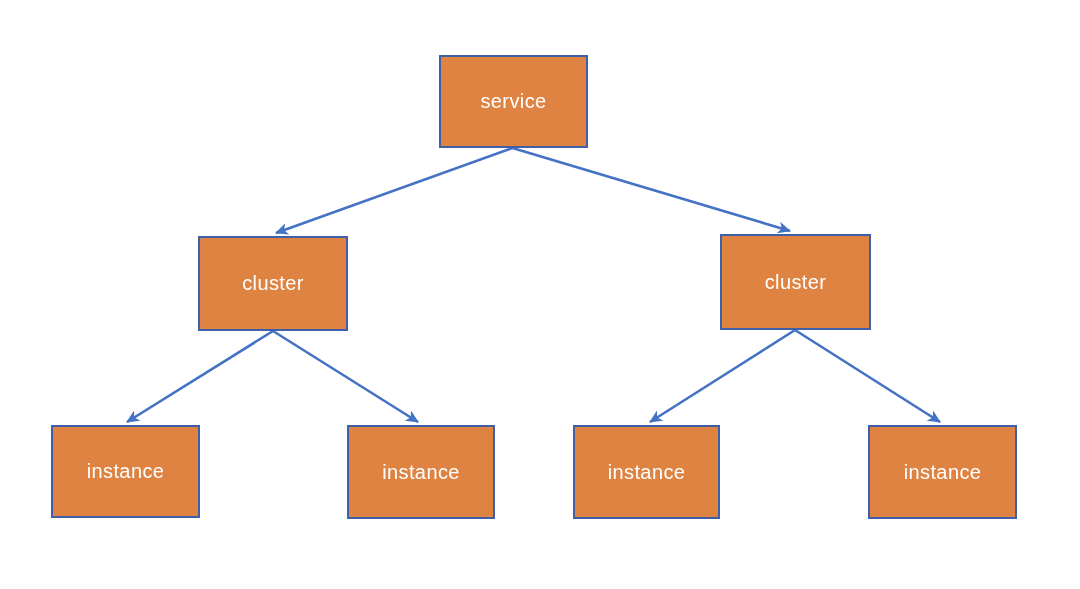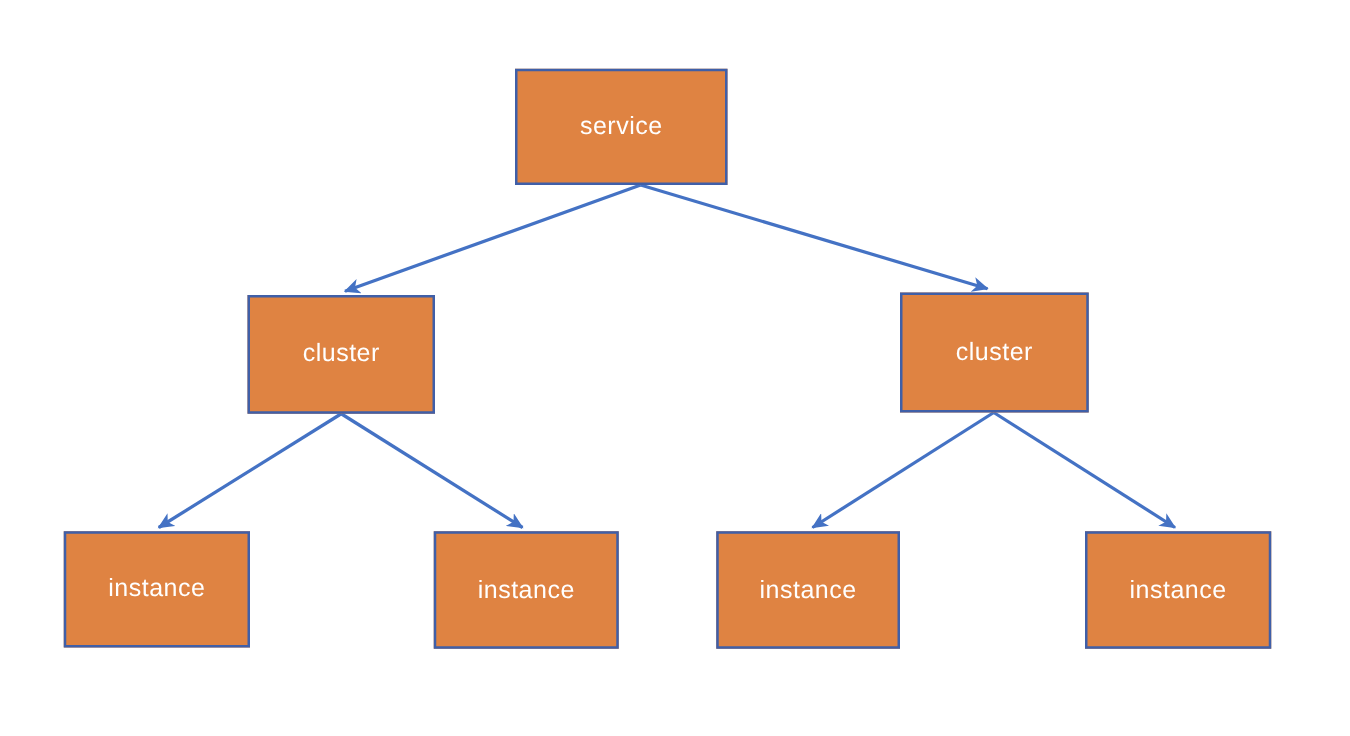--- a/index.html
+++ b/index.html
@@ -26,21 +26,21 @@
     justify-content: center;
   }
   .node-label {
     color: #ffffff;
     font-size: 20px;
     font-weight: 400;
     letter-spacing: 0.4px;
     user-select: none;
   }
   
-  .node-service        { left: 412px; top: 55px;  width: 170px; height: 93px; }
+  .node-service        { left: 439px; top: 55px;  width: 149px; height: 93px; }
   .node-cluster-left   { left: 198px; top: 236px; width: 150px; height: 95px; }
   .node-cluster-right  { left: 720px; top: 234px; width: 151px; height: 96px; }
   .node-instance-1     { left: 51px;  top: 425px; width: 149px; height: 93px; }
   .node-instance-2     { left: 347px; top: 425px; width: 148px; height: 94px; }
   .node-instance-3     { left: 573px; top: 425px; width: 147px; height: 94px; }
   .node-instance-4     { left: 868px; top: 425px; width: 149px; height: 94px; }
 </style>
 </head>
 <body>
 

